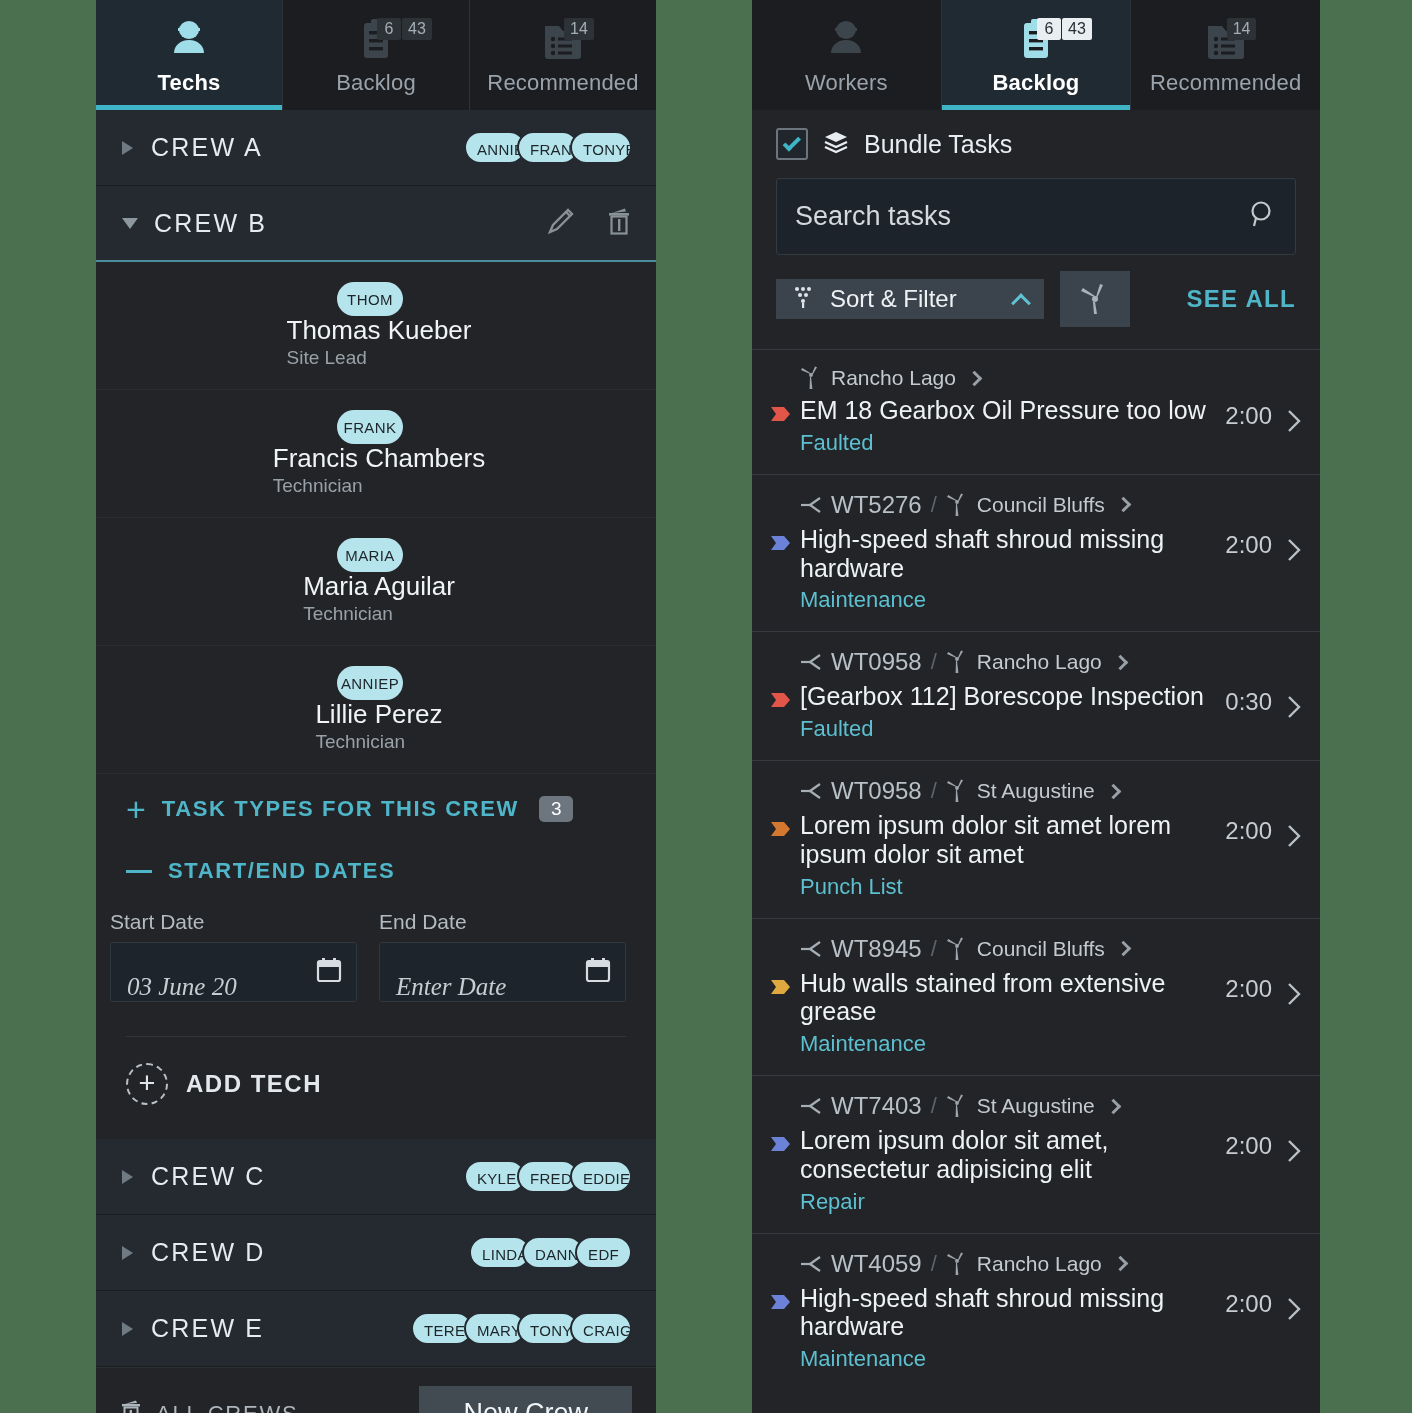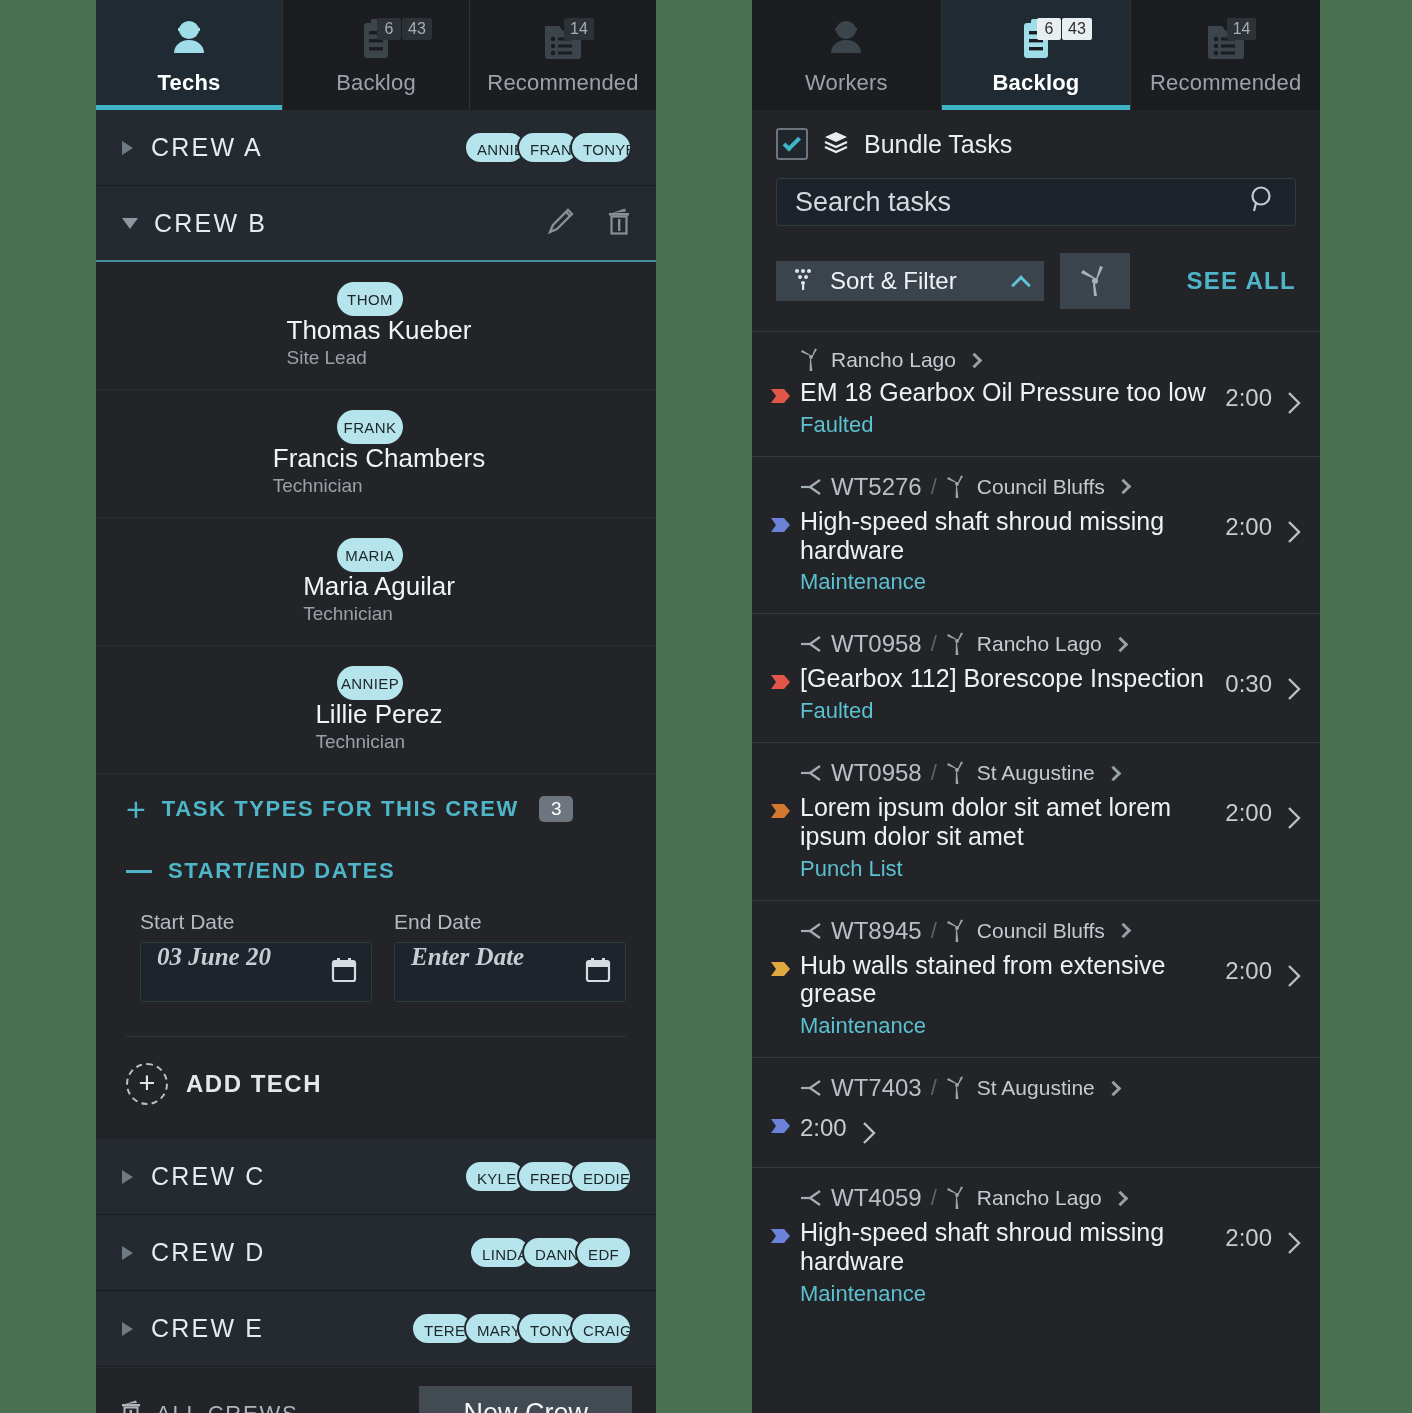--- a/index.html
+++ b/index.html
@@ -121,28 +121,28 @@
   }
   .sec-link .sec-label {
     font-size: 22px; color: #4fb6c9; letter-spacing: 1.6px; font-weight: bold;
   }
   .count-pill {
     background: #6d767e; color: #fff; font-size: 19px;
     border-radius: 5px; padding: 2px 12px; margin-left: 4px;
   }
 
   
-  .date-wrap { display: flex; gap: 22px; padding: 12px 30px 0 44px; }
+  .date-wrap { display: flex; gap: 22px; padding: 12px 30px 0 14px; }
   .date-col { flex: 1 1 0; }
   .date-label { font-size: 21px; color: #b3bbc1; margin-bottom: 8px; }
   .date-field {
     position: relative; background: #1d242b;
     border: 1px solid #2f3940; border-radius: 3px;
-    height: 60px; display: flex; align-items: flex-start;
-    padding: 0 46px 0 16px; cursor: text; font-weight: bold;
+    height: 60px; display: flex; align-items: flex-end;
+    padding: 0 46px 0 16px; cursor: text;
   }
   .date-val {
     font-size: 25px; font-style: italic; color: #c6cdd3;
     font-family: "Liberation Serif", serif;
   }
   .cal-ico { position: absolute; right: 14px; top: 50%; transform: translateY(-50%); }
   .divider-line { height: 1px; background: #32363a; margin: 34px 30px 0 30px; }
 
   .add-tech {
     display: flex; align-items: center; gap: 18px;
@@ -185,24 +185,24 @@
     display: flex; align-items: center; justify-content: center;
     cursor: pointer; flex: 0 0 auto;
   }
   .cbox .tick {
     width: 17px; height: 9px; border-left: 4px solid #3fb4c6;
     border-bottom: 4px solid #3fb4c6; transform: rotate(-45deg) translate(1px,-2px);
   }
   .bundle-label { font-size: 25px; color: #e8edf1; }
 
   .search-box {
-    position: relative; height: 48px; background: #1d232a;
+    position: relative; height: 77px; background: #1d232a;
     border: 1px solid #333b42; border-radius: 3px;
     display: flex; align-items: center; padding: 0 54px 0 18px;
-    margin-bottom: 27px; cursor: text;
+    margin-bottom: 16px; cursor: text;
   }
   .search-box .ph { font-size: 27px; color: #d3d9de; }
   .mag { position: absolute; right: 16px; top: 50%; transform: translateY(-50%); }
 
   .filter-row { display: flex; align-items: center; gap: 16px; padding-bottom: 16px; }
   .sortfilter {
     flex: 1 1 auto; max-width: 268px; height: 40px;
     background: #3b444c; display: flex; align-items: center;
     gap: 12px; padding: 0 16px; cursor: pointer;
   }
@@ -738,20 +738,24 @@
     <path d="M11.8 8 L15 0.5 L17 1.3 L12.6 8.8 Z" fill="#9ea6ad"></path>
     <path d="M11 11 L12.4 23 L9.6 23 L10 11 Z" fill="#9ea6ad"></path>
   </svg>
       <span class="site-name">St Augustine</span>
       <span class="chev-r"></span>
     </div>
     <div class="task-main">
       <span class="flag"><svg width="24" height="22" viewBox="0 0 24 22">
     <path d="M1 2 h13 l6 7 l-6 7 h-13 l5 -7 Z" fill="#6b82d8"></path>
   </svg></span>
+      <span class="task-text">
+        <div class="task-title">Lorem ipsum dolor sit amet, consectetur adipisicing elit</div>
+        <div class="task-cat">Repair</div>
+      </span>
       <span class="task-dur">2:00</span>
       <span class="task-arrow">
         <svg width="16" height="24" viewBox="0 0 16 24">
                 <path d="M3 2 L13 12 L3 22" fill="none" stroke="#b9c0c6" stroke-width="2.4"></path>
               </svg>
       </span>
     </div>
   </div>
   <div class="task">
     <div class="task-meta">

